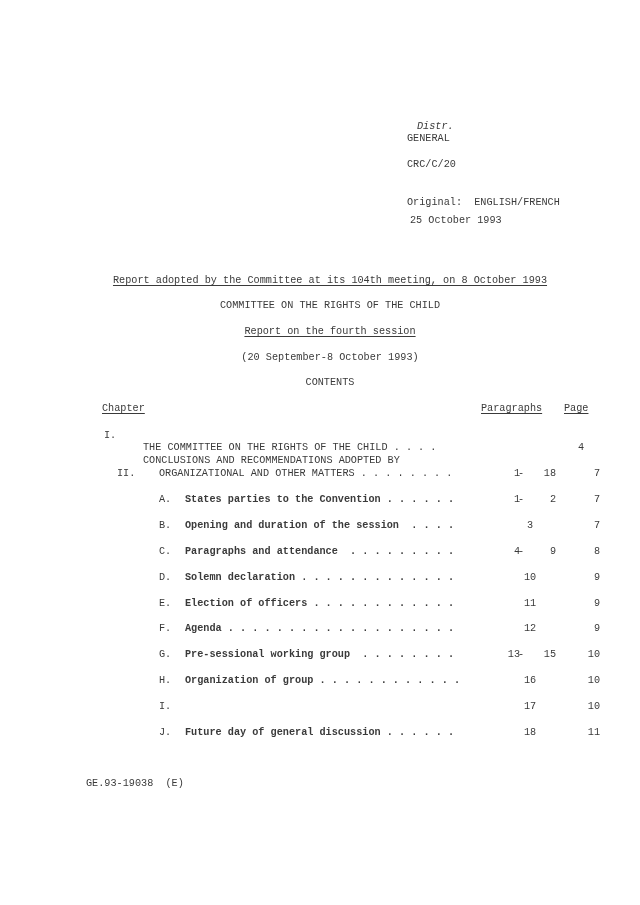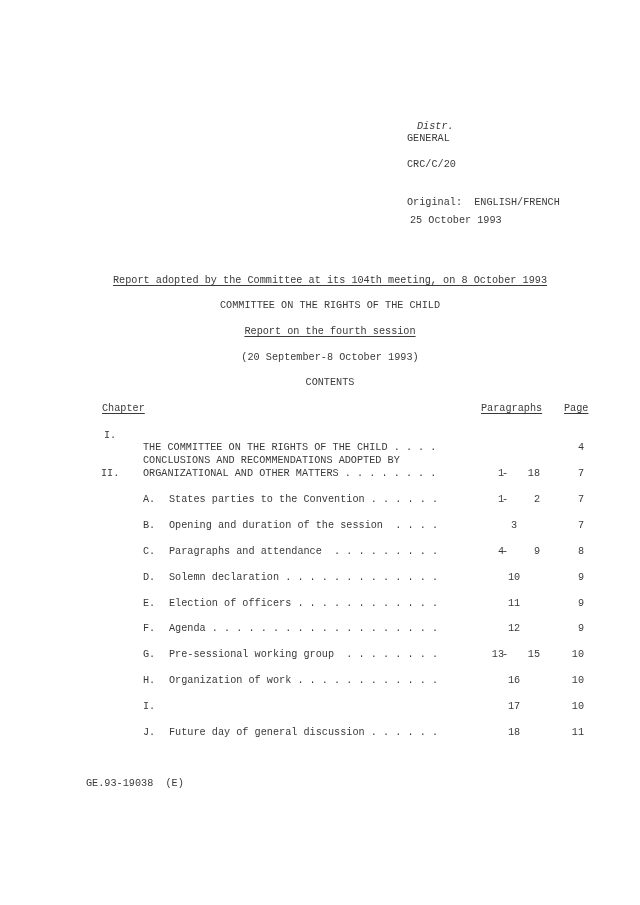--- a/index.html
+++ b/index.html
@@ -12,24 +12,24 @@
       height: 905px;
       position: relative;
       overflow: hidden;
       font-family: "Liberation Mono", "DejaVu Sans Mono", monospace;
       font-size: 10.2px;
       color: #3a3a3a;
     }
     .abs { position: absolute; white-space: pre; line-height: 12px; }
     .u { text-decoration: underline; text-underline-offset: 2px; }
     .center { left: 0; width: 640px; text-align: center; }
-    .row { position: absolute; left: 0; width: 568px; height: 26px; }
+    .row { position: absolute; left: 16px; width: 568px; height: 26px; }
     .row .num { position: absolute; left: 104px; }
     .row .letter { position: absolute; left: 143px; }
-    .row .title { position: absolute; left: 169px; }
+    .row .title { position: absolute; left: 169px; font-weight: bold; }
     .row .ctitle { position: absolute; left: 143px; }
     .row .p1 { position: absolute; text-align: right; width: 24px; left: 480px; }
     .row .dash { position: absolute; left: 502px; }
     .row .p2 { position: absolute; text-align: right; width: 20px; left: 520px; }
     .row .pcenter { position: absolute; text-align: center; width: 40px; left: 494px; }
     .row .page { position: absolute; text-align: right; width: 24px; left: 560px; }
   </style>
 </head>
 <body>
 
@@ -121,21 +121,21 @@
   <span class="abs letter">G.</span>
   <span class="abs title">Pre-sessional working group  . . . . . . . .</span>
   <span class="abs p1">13</span>
   <span class="abs dash">-</span>
   <span class="abs p2">15</span>
   <span class="abs page">10</span>
 </div>
 
 <div class="row" style="top:675px;">
   <span class="abs letter">H.</span>
-  <span class="abs title">Organization of work . . . . . . . . . . . .</span>
+  <span class="abs title">Organization of group . . . . . . . . . . . .</span>
   <span class="abs pcenter">16</span>
   <span class="abs page">10</span>
 </div>
 
 <div class="row" style="top:701px;">
   <span class="abs letter">I.</span>
   <span class="abs pcenter">17</span>
   <span class="abs page">10</span>
 </div>
 

